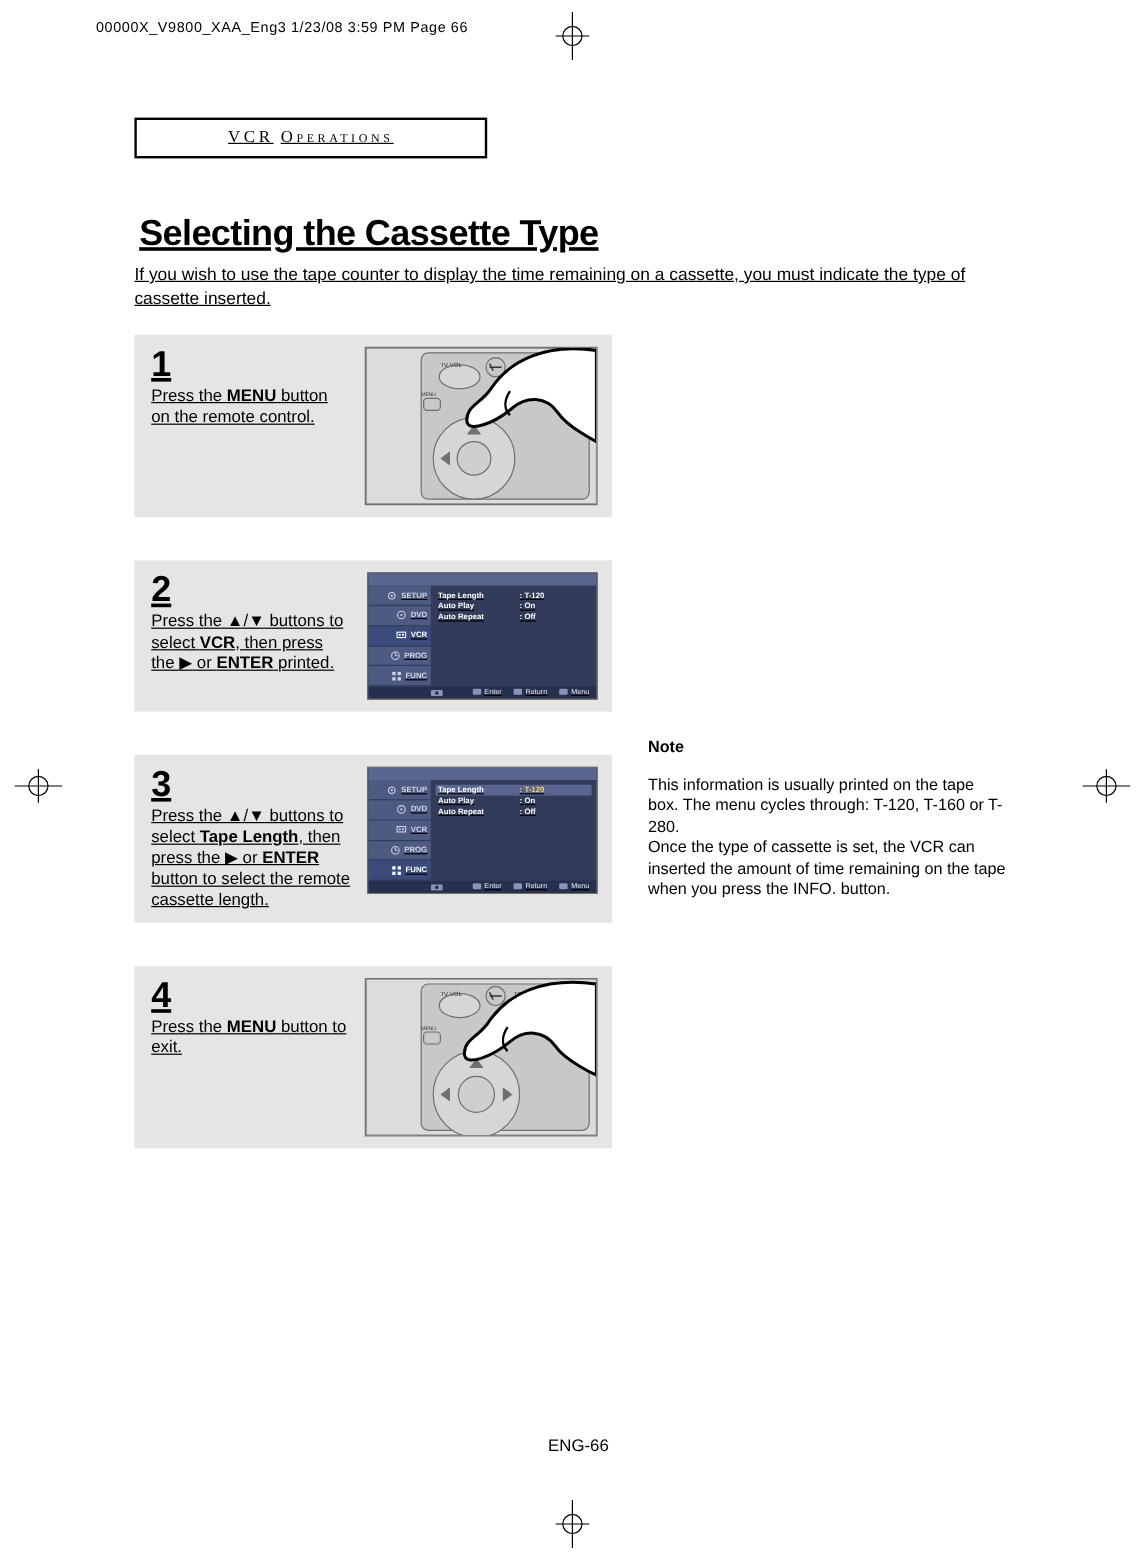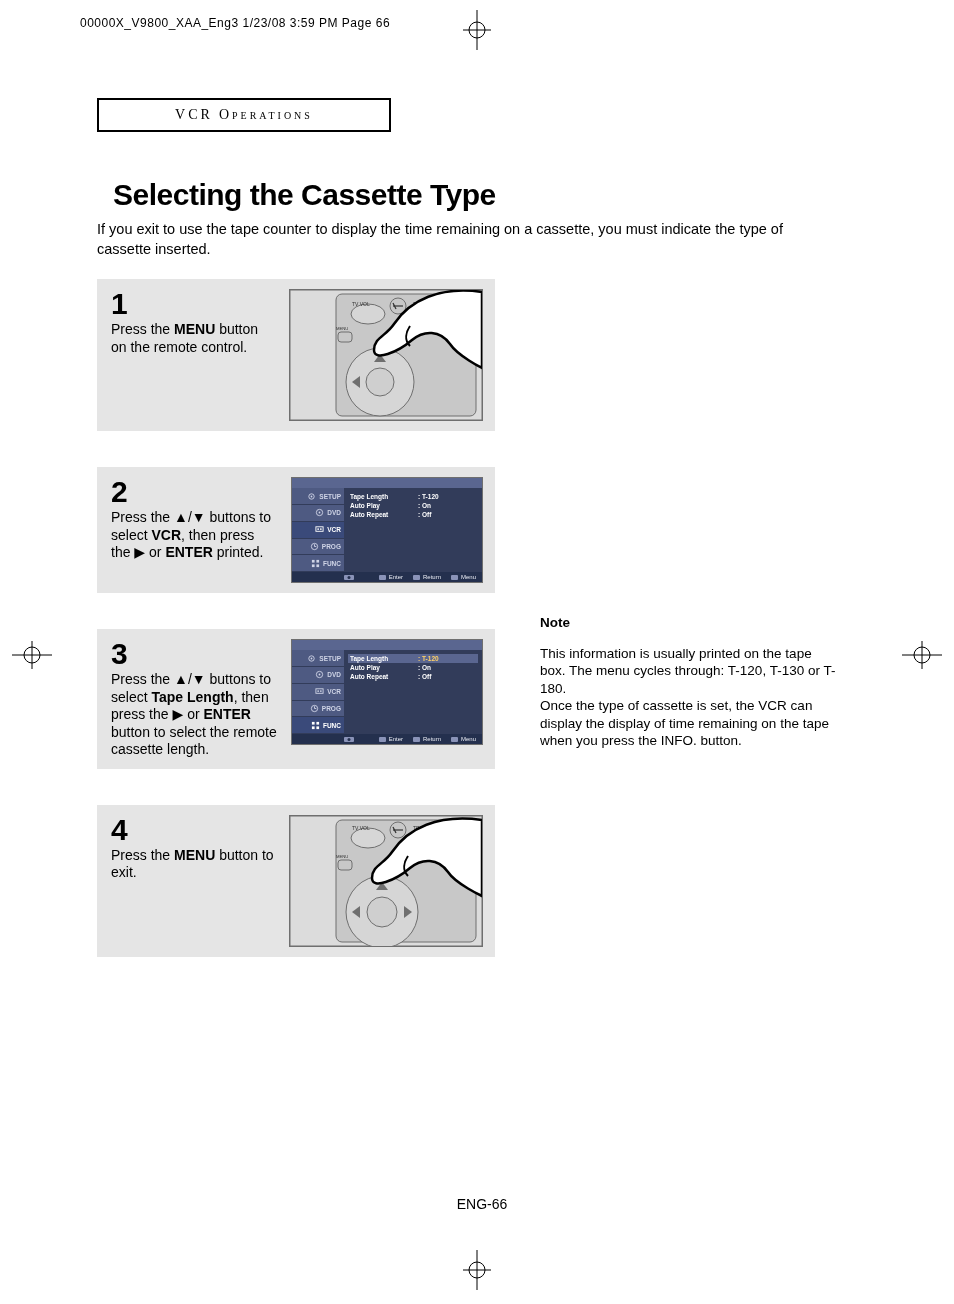--- a/index.html
+++ b/index.html
@@ -29,42 +29,43 @@
   }
   .cm svg { width: 100%; height: 100%; }
   .cm line, .cm circle { stroke: #000; stroke-width: 1; fill: none; }
   .cm-top { left: 457px; top: 10px; }
   .cm-left { left: 12px; top: 635px; }
   .cm-right { left: 902px; top: 635px; }
   .cm-bottom { left: 457px; top: 1250px; }
 
   .content {
     position: absolute;
-    left: 97px;
+    left: 112px;
     top: 98px;
     width: 740px;
+    text-decoration: underline;
   }
 
   .section-label-box {
     border: 2px solid #000;
     width: 290px;
     height: 30px;
     display: flex;
     align-items: center;
     justify-content: center;
     font-family: "Times New Roman", serif;
     letter-spacing: 3px;
     font-size: 14px;
   }
   .section-label-box .smallcaps {
     font-variant: small-caps;
   }
 
   h1.page-title {
-    margin: 46px 0 8px 16px;
+    margin: 46px 0 8px 4px;
     font-size: 30px;
     font-weight: 800;
     letter-spacing: -0.5px;
   }
   .intro {
     font-size: 14.5px;
     line-height: 1.35;
     margin: 0 0 20px 0;
     max-width: 730px;
   }
@@ -236,21 +237,21 @@
 
 <div class="content">
 
   <div class="section-label-box">
     <span style="font-family:'Times New Roman',serif;">VCR</span>
     <span class="smallcaps" style="margin-left:6px; font-family:'Times New Roman',serif;">Operations</span>
   </div>
 
   <h1 class="page-title">Selecting the Cassette Type</h1>
 
-  <p class="intro">If you exit to use the tape counter to display the time remaining on a cassette, you must indicate the type of cassette inserted.</p>
+  <p class="intro">If you wish to use the tape counter to display the time remaining on a cassette, you must indicate the type of cassette inserted.</p>
 
   <div class="step-card">
     <div class="step-text">
       <div class="step-num">1</div>
       <span>Press the </span><b>MENU</b><span> button on the remote control.</span>
     </div>
     <div class="step-illus">
       <svg viewBox="0 0 192 130">
         <rect x="0" y="0" width="192" height="130" fill="#dcdcdc"></rect>
         <rect x="0" y="0" width="192" height="130" fill="none" stroke="#6f6f6f"></rect>
@@ -486,17 +487,17 @@
           <path d="M118,40 C114,46 112,54 118,60" fill="none" stroke="#000" stroke-width="2"></path>
         </g>
       </svg>
     </div>
   </div>
 
 </div>
 
 <div class="note-block">
   <div class="note-head">Note</div>
-  <div>This information is usually printed on the tape box. The menu cycles through: T-120, T-130 or T-180.</div>
-  <div>Once the type of cassette is set, the VCR can display the display of time remaining on the tape when you press the INFO. button.</div>
+  <div>This information is usually printed on the tape box. The menu cycles through: T-120, T-160 or T-280.</div>
+  <div>Once the type of cassette is set, the VCR can inserted the amount of time remaining on the tape when you press the INFO. button.</div>
 </div>
 
 <div class="page-number-wrap">ENG-66</div>
 
 </body></html>

